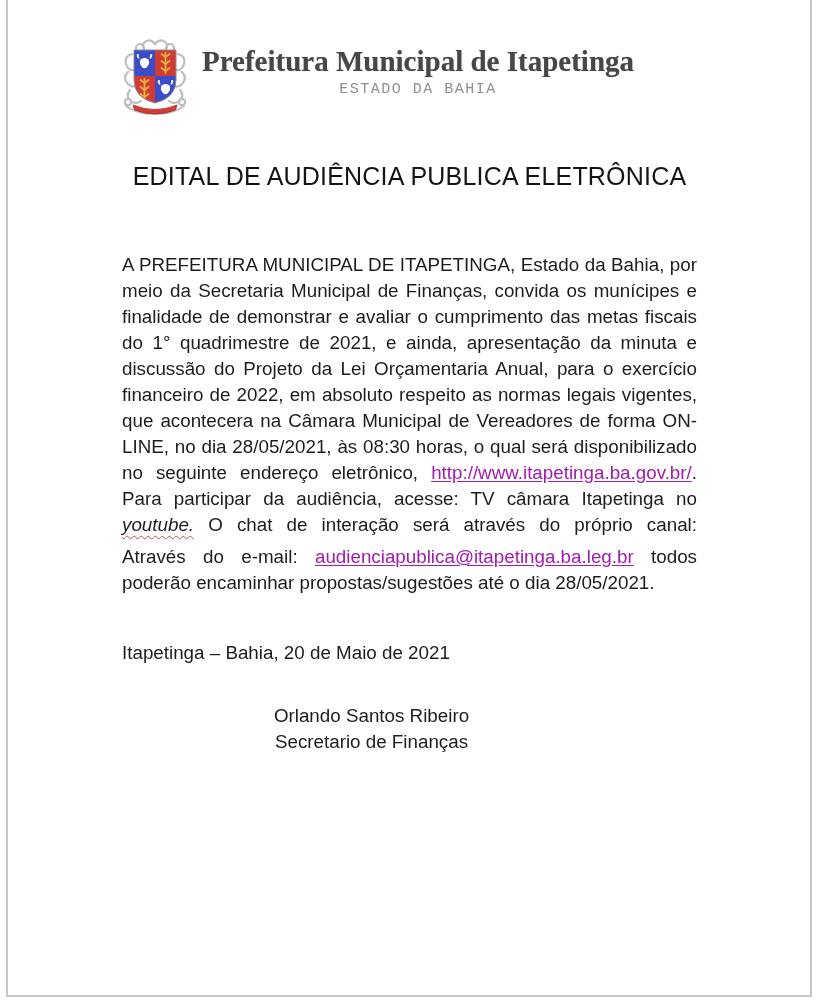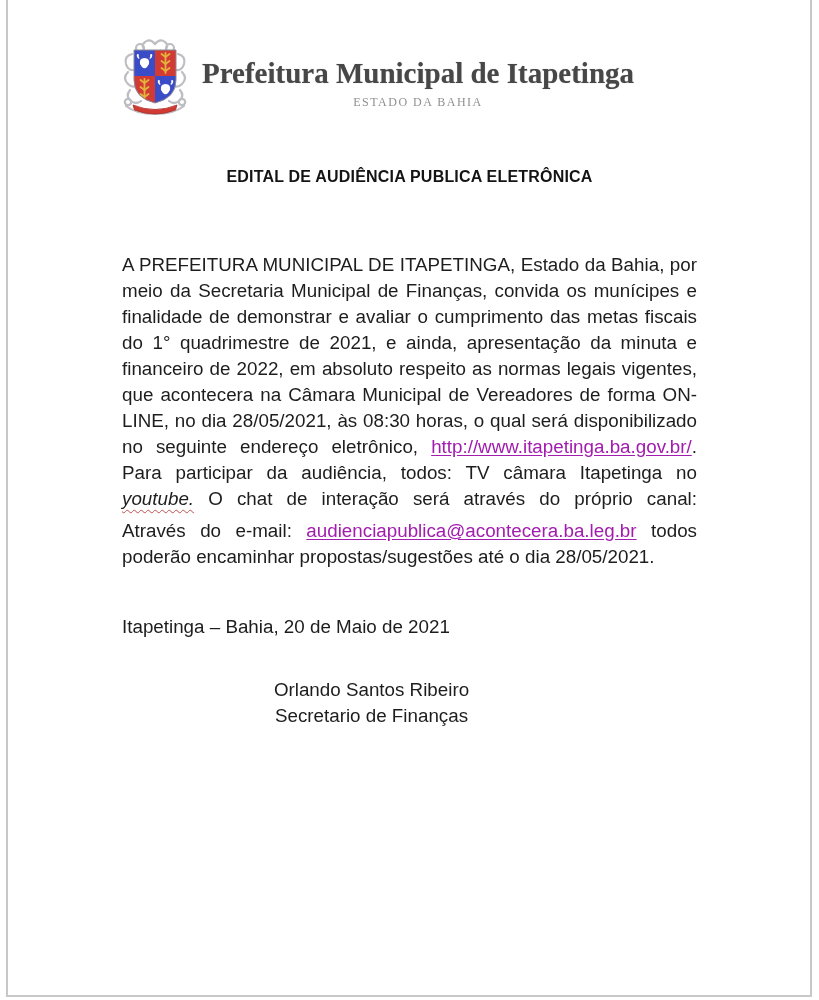--- a/index.html
+++ b/index.html
@@ -12,32 +12,32 @@
     position:absolute;left:6px;top:-3px;width:802px;height:998px;
     border-left:2px solid #c8c8c8;border-right:2px solid #c8c8c8;border-bottom:2px solid #c8c8c8;
     pointer-events:none;
   }
   
   .hdr{position:absolute;left:118px;top:36px;display:flex;align-items:flex-start;}
   .crest{width:74px;height:84px;flex:0 0 auto;}
   .org{margin-left:10px;}
   .org-name{
     font-family:"Liberation Serif","DejaVu Serif",serif;font-weight:bold;
-    font-size:29px;line-height:34px;color:#474747;margin-top:20px;white-space:nowrap;
+    font-size:29px;line-height:34px;color:#474747;margin-top:8px;white-space:nowrap;
     text-shadow:0 0 1px rgba(70,70,70,.45);
   }
   .org-sub{
-    font-family:Liberation Serif, serif;
-    font-size:12px;line-height:20px;color:#8f8f8f;letter-spacing:1.5px;
+    font-family:Liberation Mono, monospace;
+    font-size:15px;line-height:20px;color:#8f8f8f;letter-spacing:1.5px;
     text-align:center;margin-top:2px;
   }
   
   .doc-title{
     position:absolute;left:122px;top:164px;width:575px;margin:0;
-    text-align:center;font-size:16px;line-height:25px;font-weight:bold;color:#141414;
+    text-align:center;font-size:25px;line-height:25px;font-weight:normal;color:#141414;
     letter-spacing:.2px;white-space:nowrap;
   }
   
   .body-col{position:absolute;left:122px;top:252px;width:575px;font-size:18.8px;color:#1d1d1d;}
   .para .line{line-height:26px;text-align:justify;}
   .para .line.j{text-align-last:justify;}
   .para2{margin-top:6px;}
   .lnk{color:#a21caf;text-underline-offset:2px;cursor:pointer;}
   .spell{
     text-decoration:underline;text-decoration-style:wavy;text-decoration-color:#c0504d;
@@ -114,29 +114,30 @@
 </header>
 
 <h1 class="doc-title">EDITAL DE AUDIÊNCIA PUBLICA ELETRÔNICA</h1>
 
 <main class="body-col">
   <div class="para">
       <div class="line j"><span>A PREFEITURA MUNICIPAL DE ITAPETINGA, Estado da Bahia, por</span></div>
       <div class="line j"><span>meio da Secretaria Municipal de Finanças, convida os munícipes e</span></div>
       <div class="line j"><span>finalidade de demonstrar e avaliar o cumprimento das metas fiscais</span></div>
       <div class="line j"><span>do 1° quadrimestre de 2021, e ainda, apresentação da minuta e</span></div>
+      <div class="line j"><span>discussão do Projeto da Lei Orçamentaria Anual, para o exercício</span></div>
       <div class="line j"><span>financeiro de 2022, em absoluto respeito as normas legais vigentes,</span></div>
       <div class="line j"><span>que acontecera na Câmara Municipal de Vereadores de forma ON-</span></div>
       <div class="line j"><span>LINE, no dia 28/05/2021, às 08:30 horas, o qual será disponibilizado</span></div>
       <div class="line j"><span>no seguinte endereço eletrônico, </span><a href="#" class="lnk">http://www.itapetinga.ba.gov.br/</a><span>.</span></div>
-      <div class="line j"><span>Para participar da audiência, todos: TV câmara Itapetinga no</span></div>
+      <div class="line j"><span>Para participar da audiência, acesse: TV câmara Itapetinga no</span></div>
       <div class="line j"><span class="spell">youtube.</span><span> O chat de interação será através do próprio canal:</span></div>
     </div>
   <div class="para para2">
-      <div class="line j"><span>Através do e-mail: </span><a href="#" class="lnk">audienciapublica@acontecera.ba.leg.br</a><span> todos</span></div>
+      <div class="line j"><span>Através do e-mail: </span><a href="#" class="lnk">audienciapublica@itapetinga.ba.leg.br</a><span> todos</span></div>
       <div class="line"><span>poderão encaminhar propostas/sugestões até o dia 28/05/2021.</span></div>
     </div>
   <div class="date-line">Itapetinga – Bahia, 20 de Maio de 2021</div>
   <div class="sig-wrap">
     <div>Orlando Santos Ribeiro</div>
     <div>Secretario de Finanças</div>
   </div>
 </main>
 
 </body></html>

